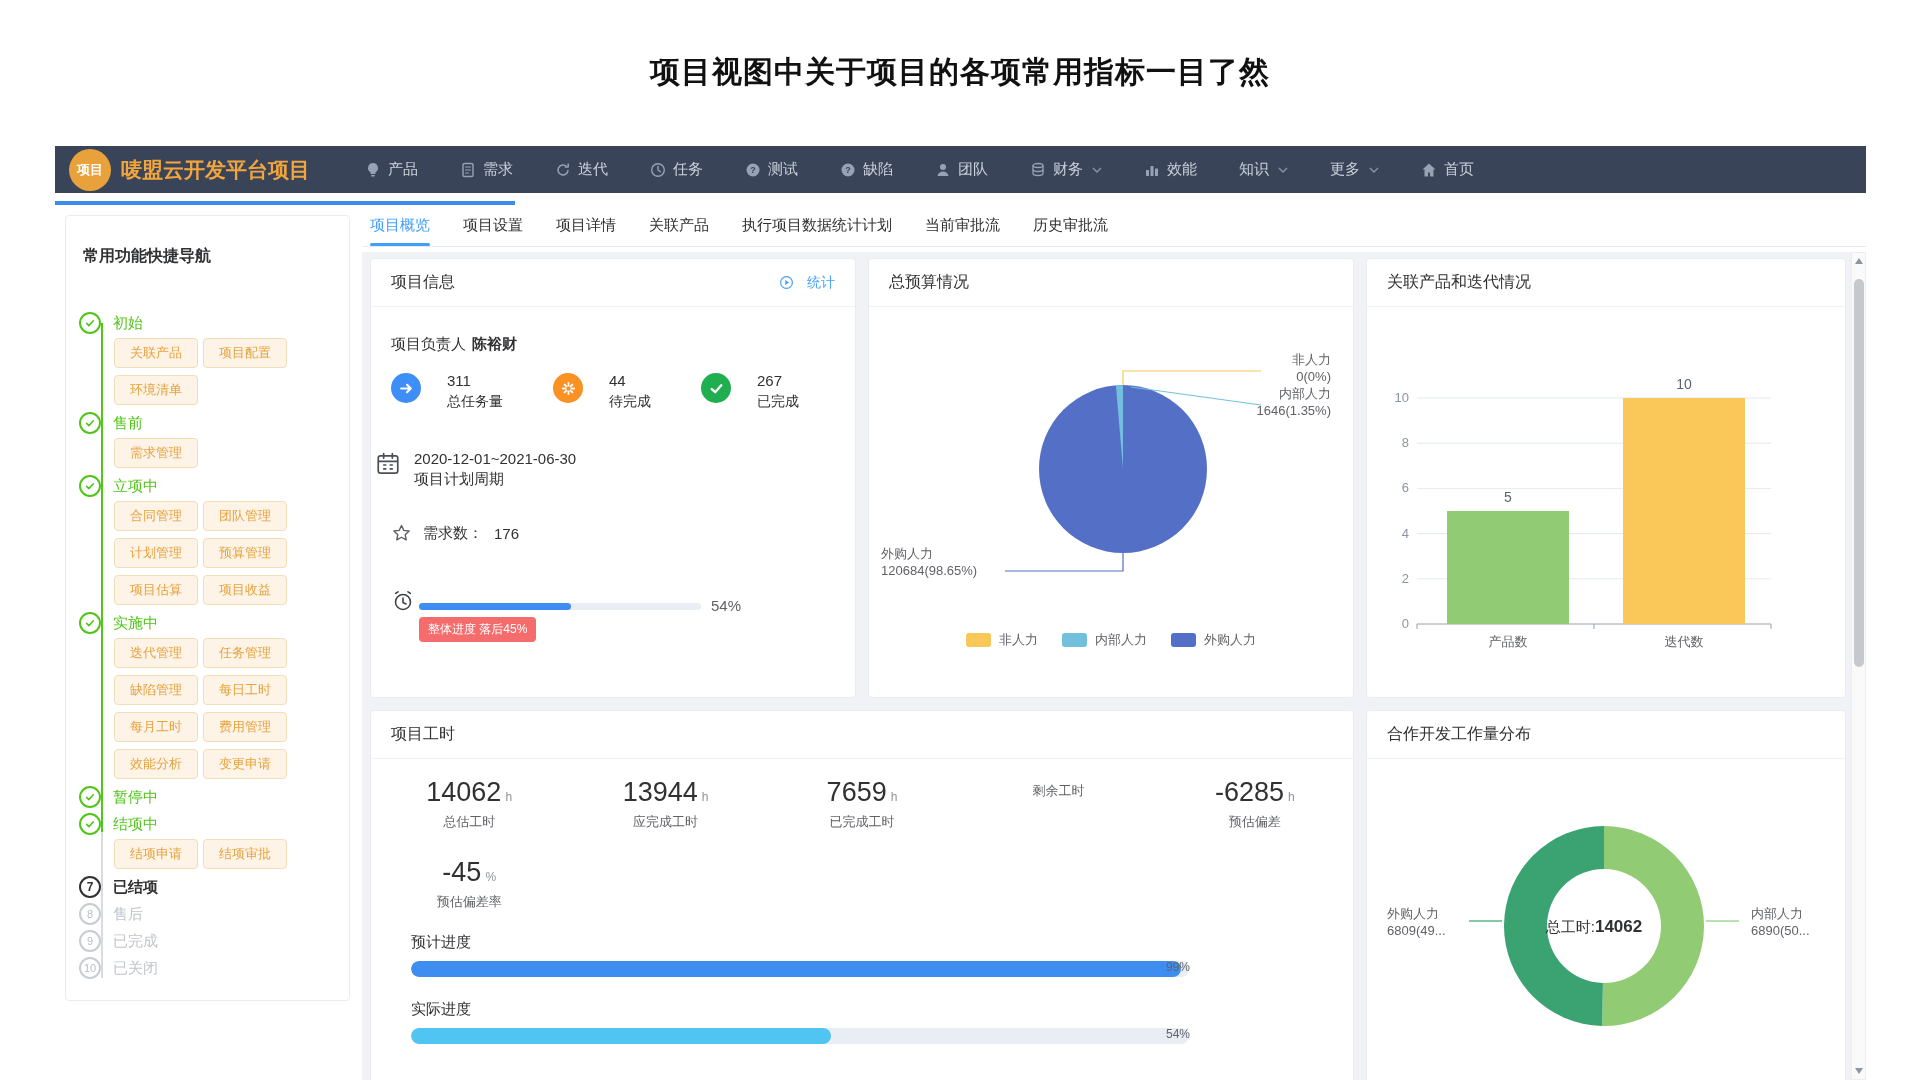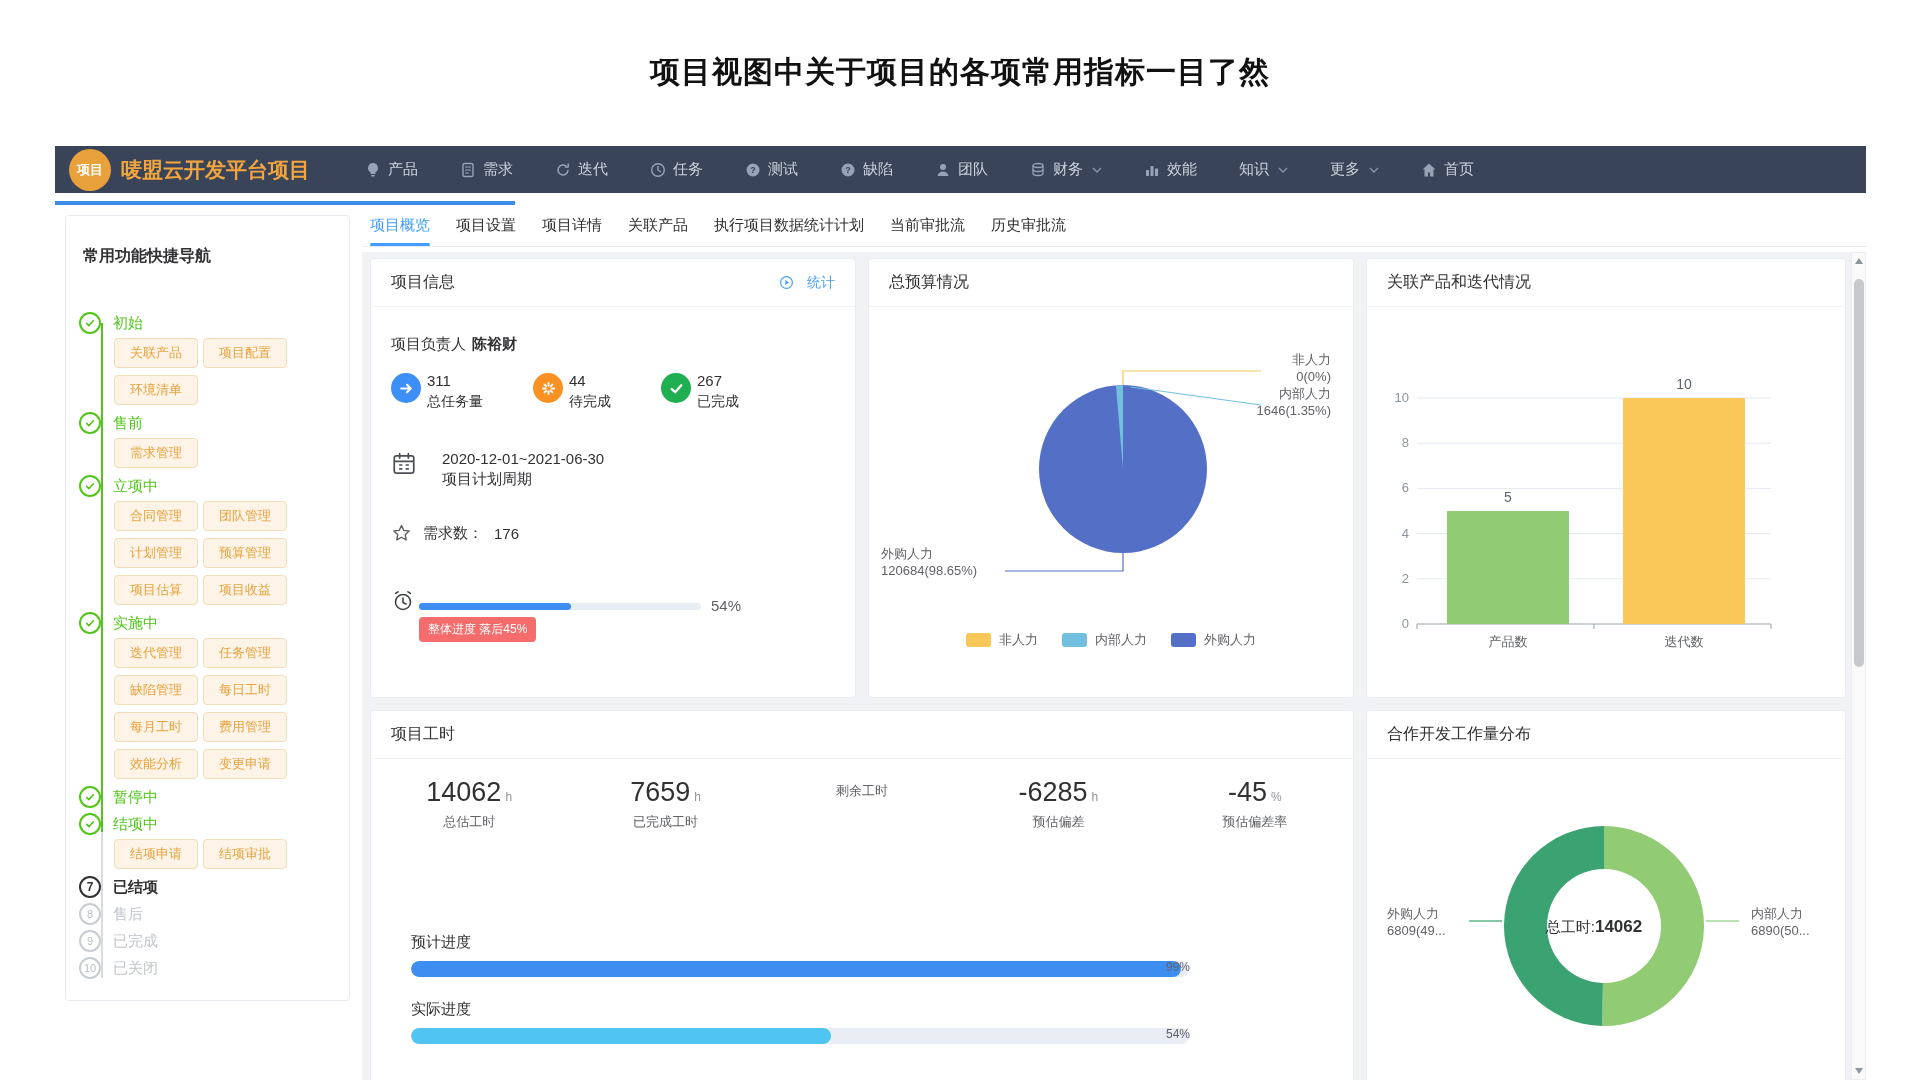--- a/index.html
+++ b/index.html
@@ -43,47 +43,47 @@
   .stage-label{margin-left:12px;font-size:15px;}
   .stage-label.done{color:#52c41a;}
   .stage-label.current{color:#303133;font-weight:700;}
   .stage-label.pending{color:#c0c4cc;}
   .stage-rows{display:grid;grid-template-columns:84px 84px;gap:7px 5px;margin:2px 0 6px 35px;}
   .qa-btn{width:84px;height:30px;border:1px solid #f2ddb8;background:#fdf4e7;color:#e7a23d;
     font-size:13px;border-radius:4px;display:flex;align-items:center;justify-content:center;cursor:pointer;}
 
   
   #content-bg{position:absolute;left:362px;top:252px;width:1504px;height:828px;background:#f0f2f5;}
-  #tabs{position:absolute;left:370px;top:216px;display:flex;gap:26px;font-size:15px;color:#303133;}
+  #tabs{position:absolute;left:370px;top:216px;display:flex;gap:33px;font-size:15px;color:#303133;}
   .tab{padding-bottom:11px;position:relative;cursor:pointer;white-space:nowrap;}
   .tab.active{color:#409eff;}
   .tab.active::after{content:"";position:absolute;left:0;right:0;bottom:0;height:3px;background:#409eff;border-radius:2px;}
   #tabs-divider{position:absolute;left:362px;top:246px;width:1504px;height:1px;background:#e7eaee;}
 
   .card{position:absolute;background:#fff;border:1px solid #e9ecf2;border-radius:4px;overflow:hidden;}
   .card-h{height:48px;padding:0 20px;border-bottom:1px solid #f0f2f5;display:flex;align-items:center;justify-content:space-between;}
   .card-title{font-size:16px;color:#303133;}
   #card-info{left:370px;top:258px;width:486px;height:440px;}
   #card-budget{left:868px;top:258px;width:486px;height:440px;}
   #card-bar{left:1366px;top:258px;width:480px;height:440px;}
   #card-hours{left:370px;top:710px;width:984px;height:390px;}
   #card-coop{left:1366px;top:710px;width:480px;height:390px;}
 
   
   #stat-link{display:flex;align-items:center;gap:13px;color:#4aa3f5;font-size:14px;cursor:pointer;}
   #stat-link svg{width:15px;height:15px;}
   .pi-owner{position:absolute;left:20px;top:76px;font-size:15px;color:#303133;}
   .pi-owner b{margin-left:6px;}
   #pi-stats{position:absolute;left:20px;top:114px;display:flex;gap:50px;}
-  .pi-stat{display:flex;gap:6px;}
+  .pi-stat{display:flex;gap:26px;}
   .pi-ico{width:30px;height:30px;border-radius:50%;display:flex;align-items:center;justify-content:center;flex:none;}
   .pi-ico svg{width:17px;height:17px;}
   .pi-num{font-size:15px;color:#303133;line-height:16px;}
   .pi-lab{font-size:14px;color:#303133;margin-top:4px;}
-  .pi-cal{position:absolute;left:20px;top:190px;display:flex;gap:25px;color:#303133;}
+  .pi-cal{position:absolute;left:4px;top:190px;display:flex;gap:13px;color:#303133;}
   .pi-cal svg{width:26px;height:26px;color:#4c5056;margin-top:2px;}
   .pi-cal .l1{font-size:15px;line-height:20px;}
   .pi-cal .l2{font-size:15px;line-height:20px;}
   .pi-star{position:absolute;left:20px;top:264px;display:flex;gap:11px;align-items:center;font-size:15px;color:#303133;}
   .pi-star svg{width:21px;height:21px;color:#5a5e66;}
   #pi-alarm{position:absolute;left:20px;top:330px;width:24px;height:24px;color:#3f4347;}
   #pi-alarm svg{width:24px;height:24px;}
   #pi-track{position:absolute;left:48px;top:344px;width:282px;height:7px;border-radius:4px;background:#e9edf4;}
   #pi-fill{height:100%;border-radius:4px;background:#3f8df2;}
   #pi-pct{position:absolute;left:340px;top:338px;font-size:15px;color:#606266;}
@@ -532,20 +532,24 @@
   <section class="card" id="card-hours">
     <div class="card-h">
         <span class="card-title">项目工时</span>
       </div>
     <div id="wh-grid">
         <div>
           <div class="wh-num">14062<span class="wh-unit">h</span></div>
           <div class="wh-label">总估工时</div>
         </div>
         <div>
+          <div class="wh-num">13944<span class="wh-unit">h</span></div>
+          <div class="wh-label">应完成工时</div>
+        </div>
+        <div>
           <div class="wh-num">7659<span class="wh-unit">h</span></div>
           <div class="wh-label">已完成工时</div>
         </div>
         <div>
           <div class="wh-label">剩余工时</div>
         </div>
         <div>
           <div class="wh-num">-6285<span class="wh-unit">h</span></div>
           <div class="wh-label">预估偏差</div>
         </div>

